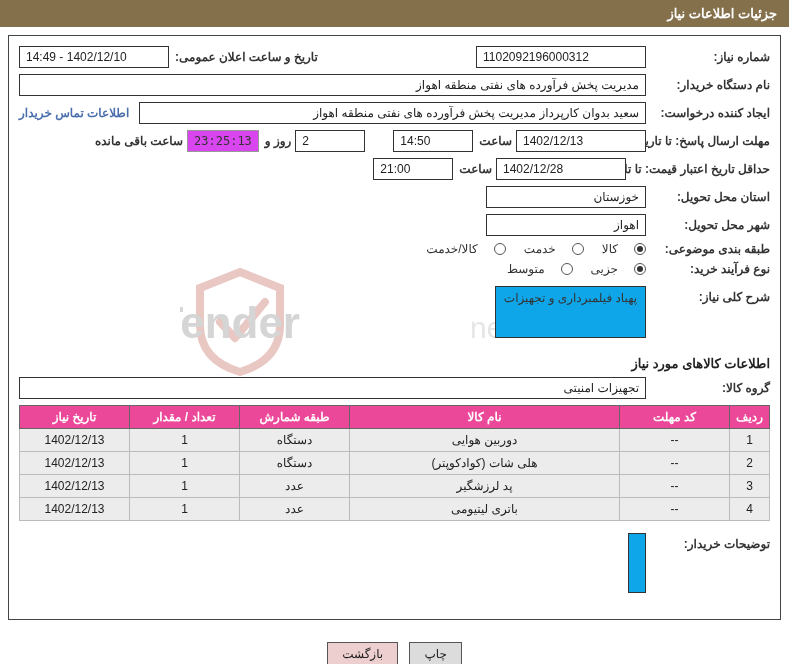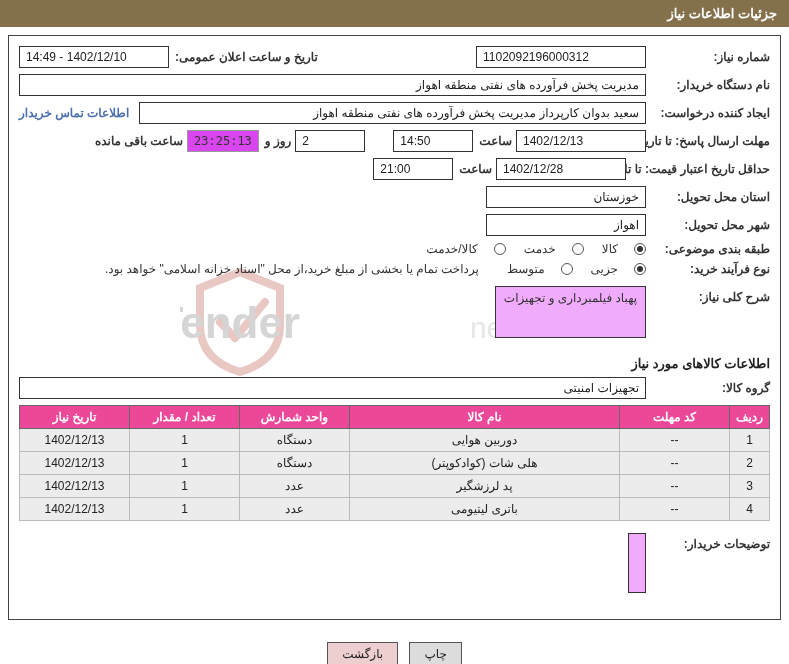--- a/index.html
+++ b/index.html
@@ -96,21 +96,21 @@
     font-size: 13px;
     margin: 10px 0 6px 0;
     color: #222;
   }
   .big-box {
     border: 1px solid #333;
     min-height: 52px;
     padding: 4px 8px;
     margin-bottom: 8px;
     text-align: right;
-    background: #f0abfc;
+    background: #0ea5e9;
   }
   table.data {
     width: 100%;
     border-collapse: collapse;
     margin-top: 4px;
   }
   table.data th {
     background: #ec4899;
     color: #fff;
     font-weight: bold;
@@ -240,42 +240,41 @@
       <span class="radio-item">
         <span class="radio selected"></span>
         <span>جزیی</span>
       </span>
       <span class="radio-item">
         <span class="radio"></span>
         <span>متوسط</span>
       </span>
     </span>
     <span style="width:20px"></span>
-    <span class="note">پرداخت تمام یا بخشی از مبلغ خرید،از محل "اسناد خزانه اسلامی" خواهد بود.</span>
   </div>
 
   <div class="row" style="align-items:flex-start; margin-top:10px;">
     <span class="lbl w1" style="padding-top:4px">شرح کلی نیاز:</span>
     <div class="big-box grow">پهباد فیلمبرداری و تجهیزات</div>
   </div>
 
   <div class="section-title">اطلاعات کالاهای مورد نیاز</div>
 
   <div class="row">
     <span class="lbl w1">گروه کالا:</span>
     <span class="val right grow">تجهیزات امنیتی</span>
   </div>
 
   <table class="data">
     <thead>
       <tr>
         <th class="col-num">ردیف</th>
         <th class="col-code">کد مهلت</th>
         <th>نام کالا</th>
-        <th class="col-unit">واحد شمارش</th>
+        <th class="col-unit">طبقه شمارش</th>
         <th class="col-qty">تعداد / مقدار</th>
         <th class="col-date">تاریخ نیاز</th>
       </tr>
     </thead>
     <tbody>
       <tr>
         <td>1</td>
         <td>--</td>
         <td>دوربین هوایی</td>
         <td>دستگاه</td>

